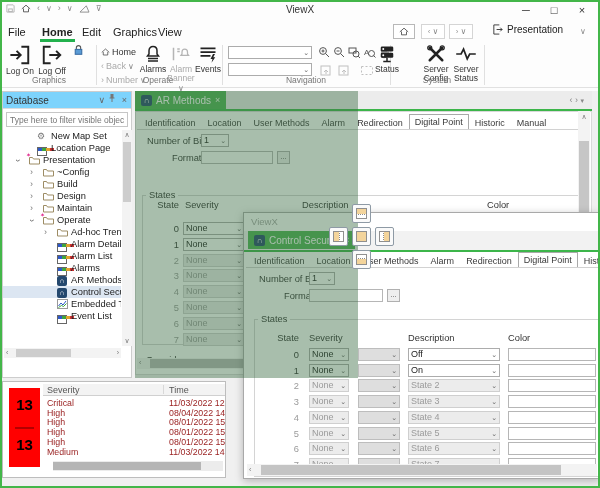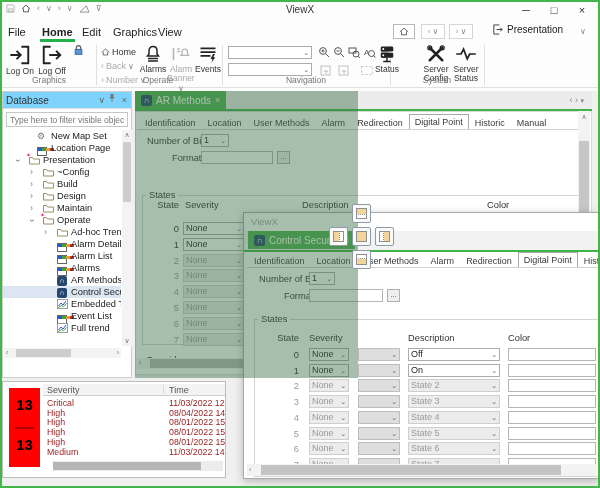--- a/index.html
+++ b/index.html
@@ -444,30 +444,20 @@
               <path d="M1.5 7l2.5-3 2 2 3-4" fill="none" stroke="#2e58c8"></path>
               <path d="M1.5 8.5l3-2 2 1 3-3" fill="none" stroke="#3da53d"></path>
             </svg>
           </span>
           <span class="tlabel" style="left:68px">Embedded T</span>
         </div>
         <div class="trow">
           <span class="ticon" style="left:54px"><span style="display:inline-block;width:10px;height:9px;border:1px solid #666;line-height:0"><span style="display:inline-block;width:4px;height:3.5px;background:#2e58c8"></span><span style="display:inline-block;width:4px;height:3.5px;background:#3da53d"></span><span style="display:inline-block;width:4px;height:3.5px;background:#e0a030"></span><span style="display:inline-block;width:4px;height:3.5px;background:#cc3333"></span></span></span>
           <span class="tlabel" style="left:68px">Event List</span>
         </div>
-        <div class="trow">
-          <span class="ticon" style="left:54px">
-            <svg width="11" height="10" viewBox="0 0 11 10">
-              <rect x="0.5" y="0.5" width="10" height="9" fill="#fff" stroke="#999"></rect>
-              <path d="M1.5 7l2.5-3 2 2 3-4" fill="none" stroke="#2e58c8"></path>
-              <path d="M1.5 8.5l3-2 2 1 3-3" fill="none" stroke="#3da53d"></path>
-            </svg>
-          </span>
-          <span class="tlabel" style="left:68px">Full trend</span>
-        </div>
       </div>
 
     <div class="vsb" style="left:119px; top:38px; width:10px; height:216px;">
       <span class="ar" style="top:1px">∧</span>
       <div class="thumb" style="left:1px; right:1px; top:12px; height:60px;"></div>
       <span class="ar" style="bottom:1px">∨</span>
     </div>
 
     <div class="hsb" style="left:1px; top:256px; width:117px; height:10px;">
       <span style="position:absolute; left:2px; top:1px;">‹</span>

